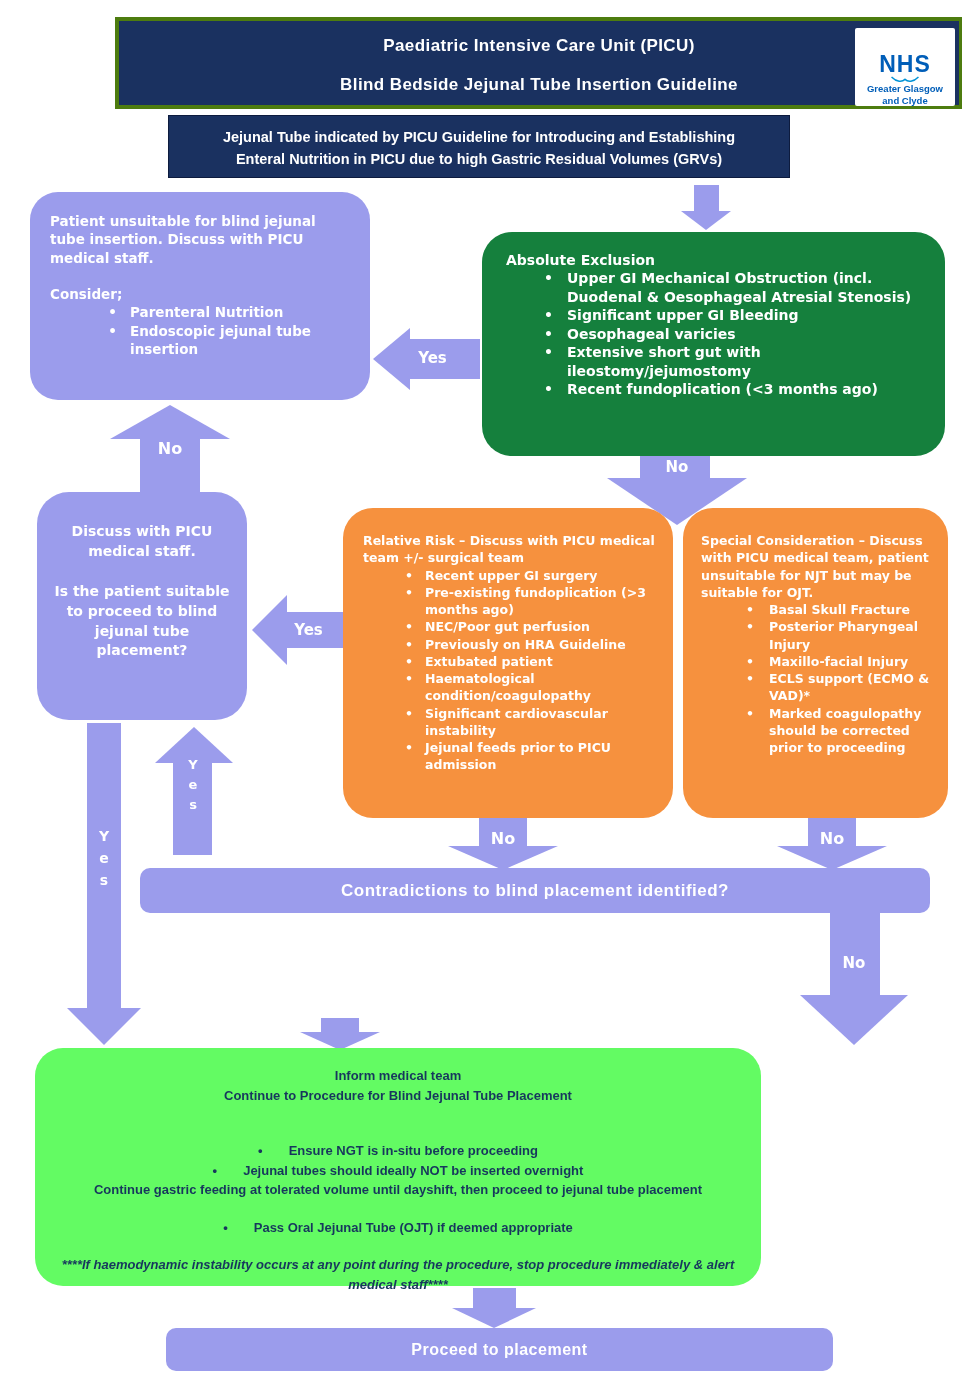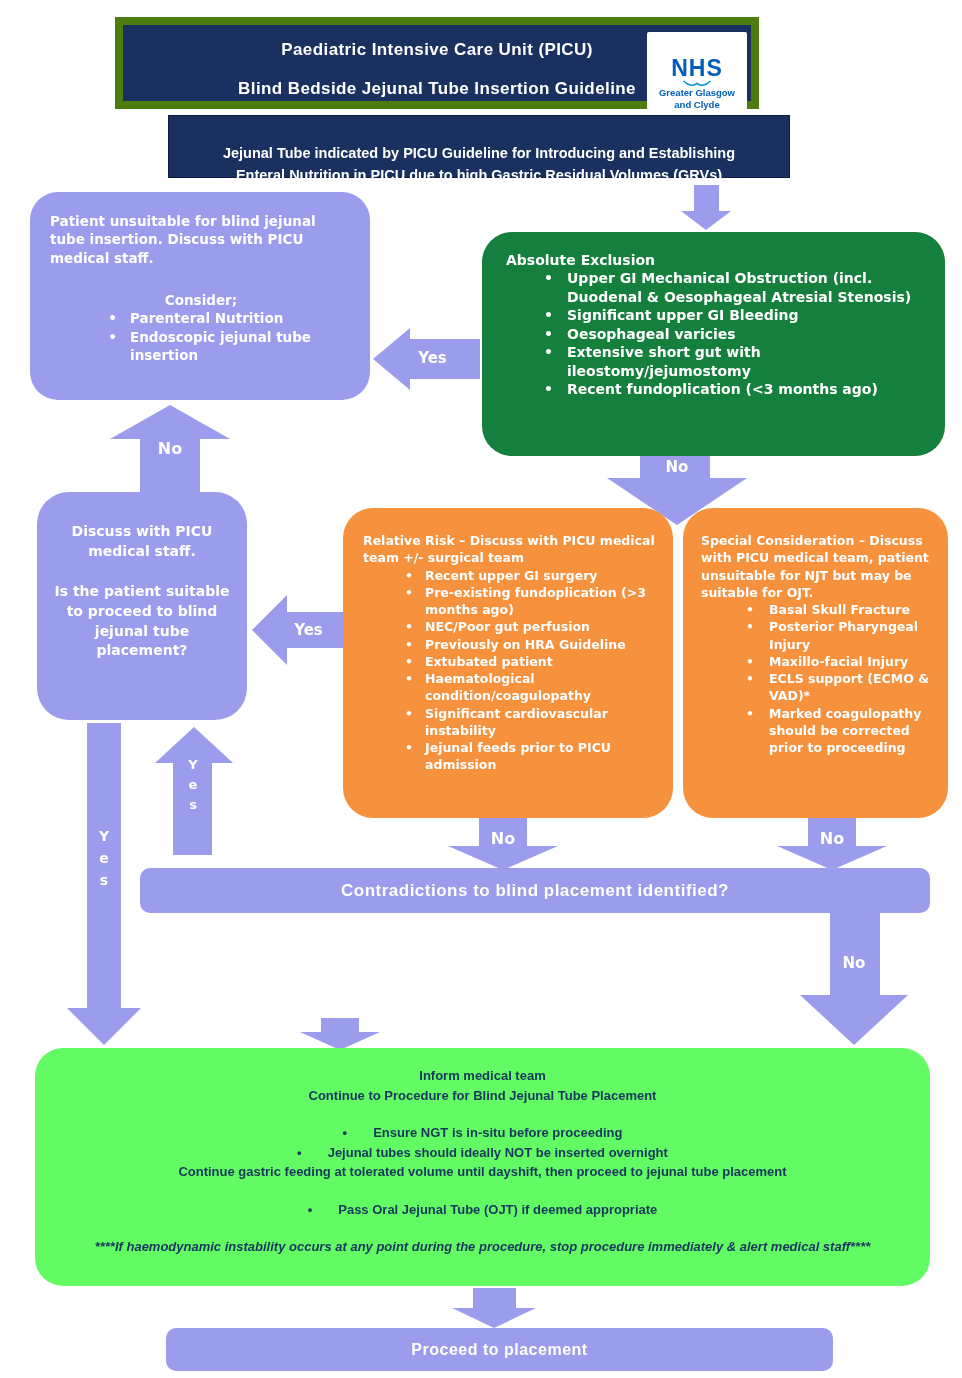--- a/index.html
+++ b/index.html
@@ -103,41 +103,41 @@
   <div class="arrow" style="left:300px;top:1018px;width:80px;height:32px;">
     <div class="shaft" style="left:21px;top:0;width:38px;height:14px;"></div>
     <div class="head" style="top:14px;border-left:40px solid transparent;border-right:40px solid transparent;border-top:18px solid #9B9CEC;"></div>
   </div>
 
   <div class="arrow" style="left:452px;top:1288px;width:84px;height:40px;">
     <div class="shaft" style="left:21px;top:0;width:43px;height:20px;"></div>
     <div class="head" style="top:20px;border-left:42px solid transparent;border-right:42px solid transparent;border-top:20px solid #9B9CEC;"></div>
   </div>
 
-  <div class="rbox navy-bg cond" style="left:115px;top:17px;width:644px;height:92px;border:8px solid #4d7c0f;">
+  <div class="rbox navy-bg cond" style="left:115px;top:17px;width:848px;height:92px;border:4px solid #4d7c0f;">
     <div class="hline cond" style="top:15px;font-size:17px;">Paediatric Intensive Care Unit (PICU)</div>
     <div class="hline cond" style="top:54px;font-size:17px;">Blind Bedside Jejunal Tube Insertion Guideline</div>
     <div class="logo">
       <span class="nhs">NHS</span>
       <svg width="62" height="15" viewBox="0 0 62 15">
         <path d="M3 2 C14 13, 25 13, 31 7 C37 13, 48 13, 59 2" stroke="#0093D6" stroke-width="3" fill="none"></path>
       </svg>
       <span class="org">Greater Glasgow</span>
       <span class="org">and Clyde</span>
     </div>
   </div>
 
-  <div class="rbox navy-bg cond ctr" style="left:168px;top:115px;width:622px;height:63px;border:1px solid #0D1B3E;padding-top:26px;font-size:14.5px;line-height:1.55;">
+  <div class="rbox navy-bg cond ctr" style="left:168px;top:115px;width:622px;height:63px;border:1px solid #0D1B3E;padding-top:10px;font-size:14.5px;line-height:1.55;">
     <div>Jejunal Tube indicated by PICU Guideline for Introducing and Establishing</div>
     <div>Enteral Nutrition in PICU due to high Gastric Residual Volumes (GRVs)</div>
   </div>
 
   <div class="rbox purple-bg" style="left:30px;top:192px;width:340px;height:208px;border-radius:28px;padding:20px 18px 0 20px;font-size:13.5px;line-height:1.36;--bw:35px;--bm:45px;">
     <div>Patient unsuitable for blind jejunal tube insertion.  Discuss with PICU medical staff.</div>
-    <div style="margin-top:24px;text-align:center;">Consider;</div>
+    <div style="margin-top:18px;">Consider;</div>
     <div class="bul">
         <span>Parenteral Nutrition</span>
       </div>
     <div class="bul">
         <span>Endoscopic jejunal tube insertion</span>
       </div>
   </div>
 
   <div class="rbox" style="left:482px;top:232px;width:463px;height:224px;background:#15803d;border-radius:30px;padding:19px 20px 0 24px;font-size:14px;line-height:1.32;--bw:37px;--bm:24px;">
     <div>Absolute Exclusion</div>
@@ -208,24 +208,24 @@
     <div class="bul">
         <span>Marked coagulopathy should be corrected prior to proceeding</span>
       </div>
   </div>
 
   <div class="rbox purple-bg cond ctr" style="left:140px;top:868px;width:790px;height:45px;border-radius:10px;font-size:17px;line-height:45px;letter-spacing:.5px;">
     <span>Contradictions to blind placement identified?</span>
   </div>
 
 
-  <div class="rbox cond ctr green-text" style="left:35px;top:1048px;width:895px;height:238px;background:#63FB63;border-radius:28px;padding:18px 20px 0 20px;font-size:13px;line-height:1.5;">
+  <div class="rbox cond ctr green-text" style="left:35px;top:1048px;width:726px;height:238px;background:#63FB63;border-radius:28px;padding:18px 20px 0 20px;font-size:13px;line-height:1.5;">
     <div>Inform medical team</div>
     <div>Continue to Procedure for Blind Jejunal Tube Placement</div>
-    <div class="gbul" style="margin-top:18px;"><span>Ensure NGT is in-situ before proceeding</span></div>
+    <div class="gbul" style="margin-top:36px;"><span>Ensure NGT is in-situ before proceeding</span></div>
     <div class="gbul"><span>Jejunal tubes should ideally NOT be inserted overnight</span></div>
     <div>Continue gastric feeding at tolerated volume until dayshift, then proceed to jejunal tube placement</div>
     <div class="gbul" style="margin-top:18px;"><span>Pass Oral Jejunal Tube (OJT) if deemed appropriate</span></div>
     <div class="warn" style="margin:18px auto 0;max-width:820px;">****If haemodynamic instability occurs at any point during the procedure, stop procedure immediately &amp; alert medical staff****</div>
   </div>
 
   <div class="rbox purple-bg cond ctr" style="left:166px;top:1328px;width:667px;height:43px;border-radius:10px;font-size:16px;line-height:43px;letter-spacing:.5px;">
     <span>Proceed to placement</span>
   </div>
 

